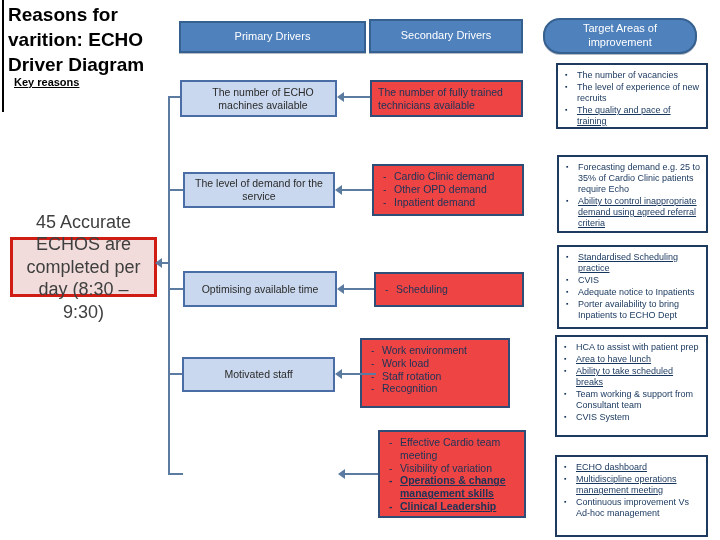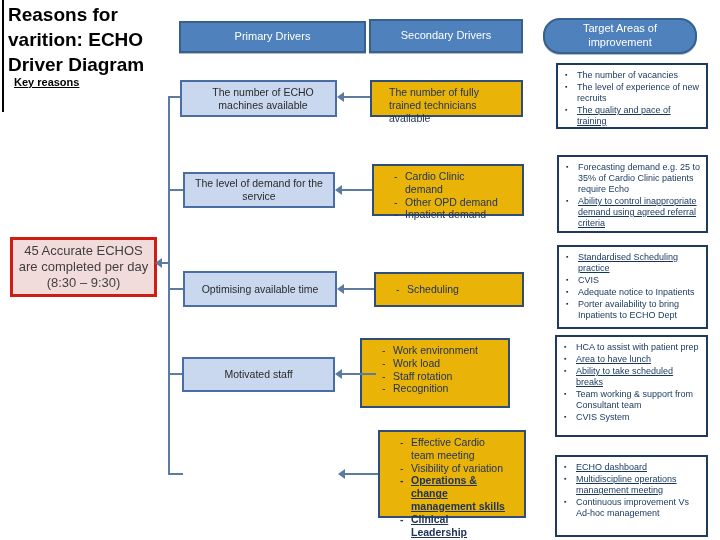--- a/index.html
+++ b/index.html
@@ -15,33 +15,33 @@
          font-family:"Liberation Sans","DejaVu Sans",sans-serif;}
   .abs{position:absolute;box-sizing:border-box;}
   .title{font-size:19px;font-weight:bold;color:var(--title-text);line-height:1.32;white-space:pre-line;}
   .keyreasons{font-size:11px;font-weight:bold;color:#000;text-decoration:underline;}
   .hdr{background:var(--header-fill);border:2px solid var(--header-border);color:#fff;
        font-size:11px;display:flex;align-items:center;justify-content:center;text-align:center;
        line-height:1.25;padding:1px 6px;box-shadow:0 1px 0 rgba(40,60,90,.35);}
   .pbox{background:var(--primary-fill);border:2px solid var(--primary-border);color:#2a2a2a;
         font-size:10.5px;display:flex;align-items:center;justify-content:center;text-align:center;
         line-height:1.2;padding:2px 6px;}
-  .sbox{background:#eab308;border:2px solid var(--box-border);color:var(--box-text);
-        font-size:10.5px;line-height:1.22;padding:4px 17px;}
+  .sbox{background:#ef4444;border:2px solid var(--box-border);color:var(--box-text);
+        font-size:10.5px;line-height:1.22;padding:4px 6px;}
   .sbox.center{display:flex;align-items:center;}
   .tbox{background:#fff;border:2px solid var(--target-border);color:var(--target-text);
         font-size:9px;line-height:1.22;padding:4px 5px 3px 4px;}
   .dash-item{position:relative;padding-left:14px;}
   .dash-item::before{content:"-";position:absolute;left:3px;}
   .sq-item{position:relative;padding-left:15px;margin:1px 0;}
   .sq-item::before{content:"▪";position:absolute;left:3px;font-size:7px;top:1px;}
   .u{text-decoration:underline;}
   .b{font-weight:bold;}
   .goal{background:var(--goal-fill);border:3px solid var(--goal-border);color:#3f3f3f;
-        font-size:13px;display:flex;align-items:center;justify-content:center;text-align:center;
+        font-size:18px;display:flex;align-items:center;justify-content:center;text-align:center;
         line-height:1.25;padding:2px 4px;}
   .hline{height:2px;background:var(--connector);}
   .vline{width:2px;background:var(--connector);}
   .ah-left{width:0;height:0;border-top:5px solid transparent;border-bottom:5px solid transparent;
            border-right:7px solid var(--connector);}
   .blackline{background:#000;}
 </style>
 </head>
 <body>
 

